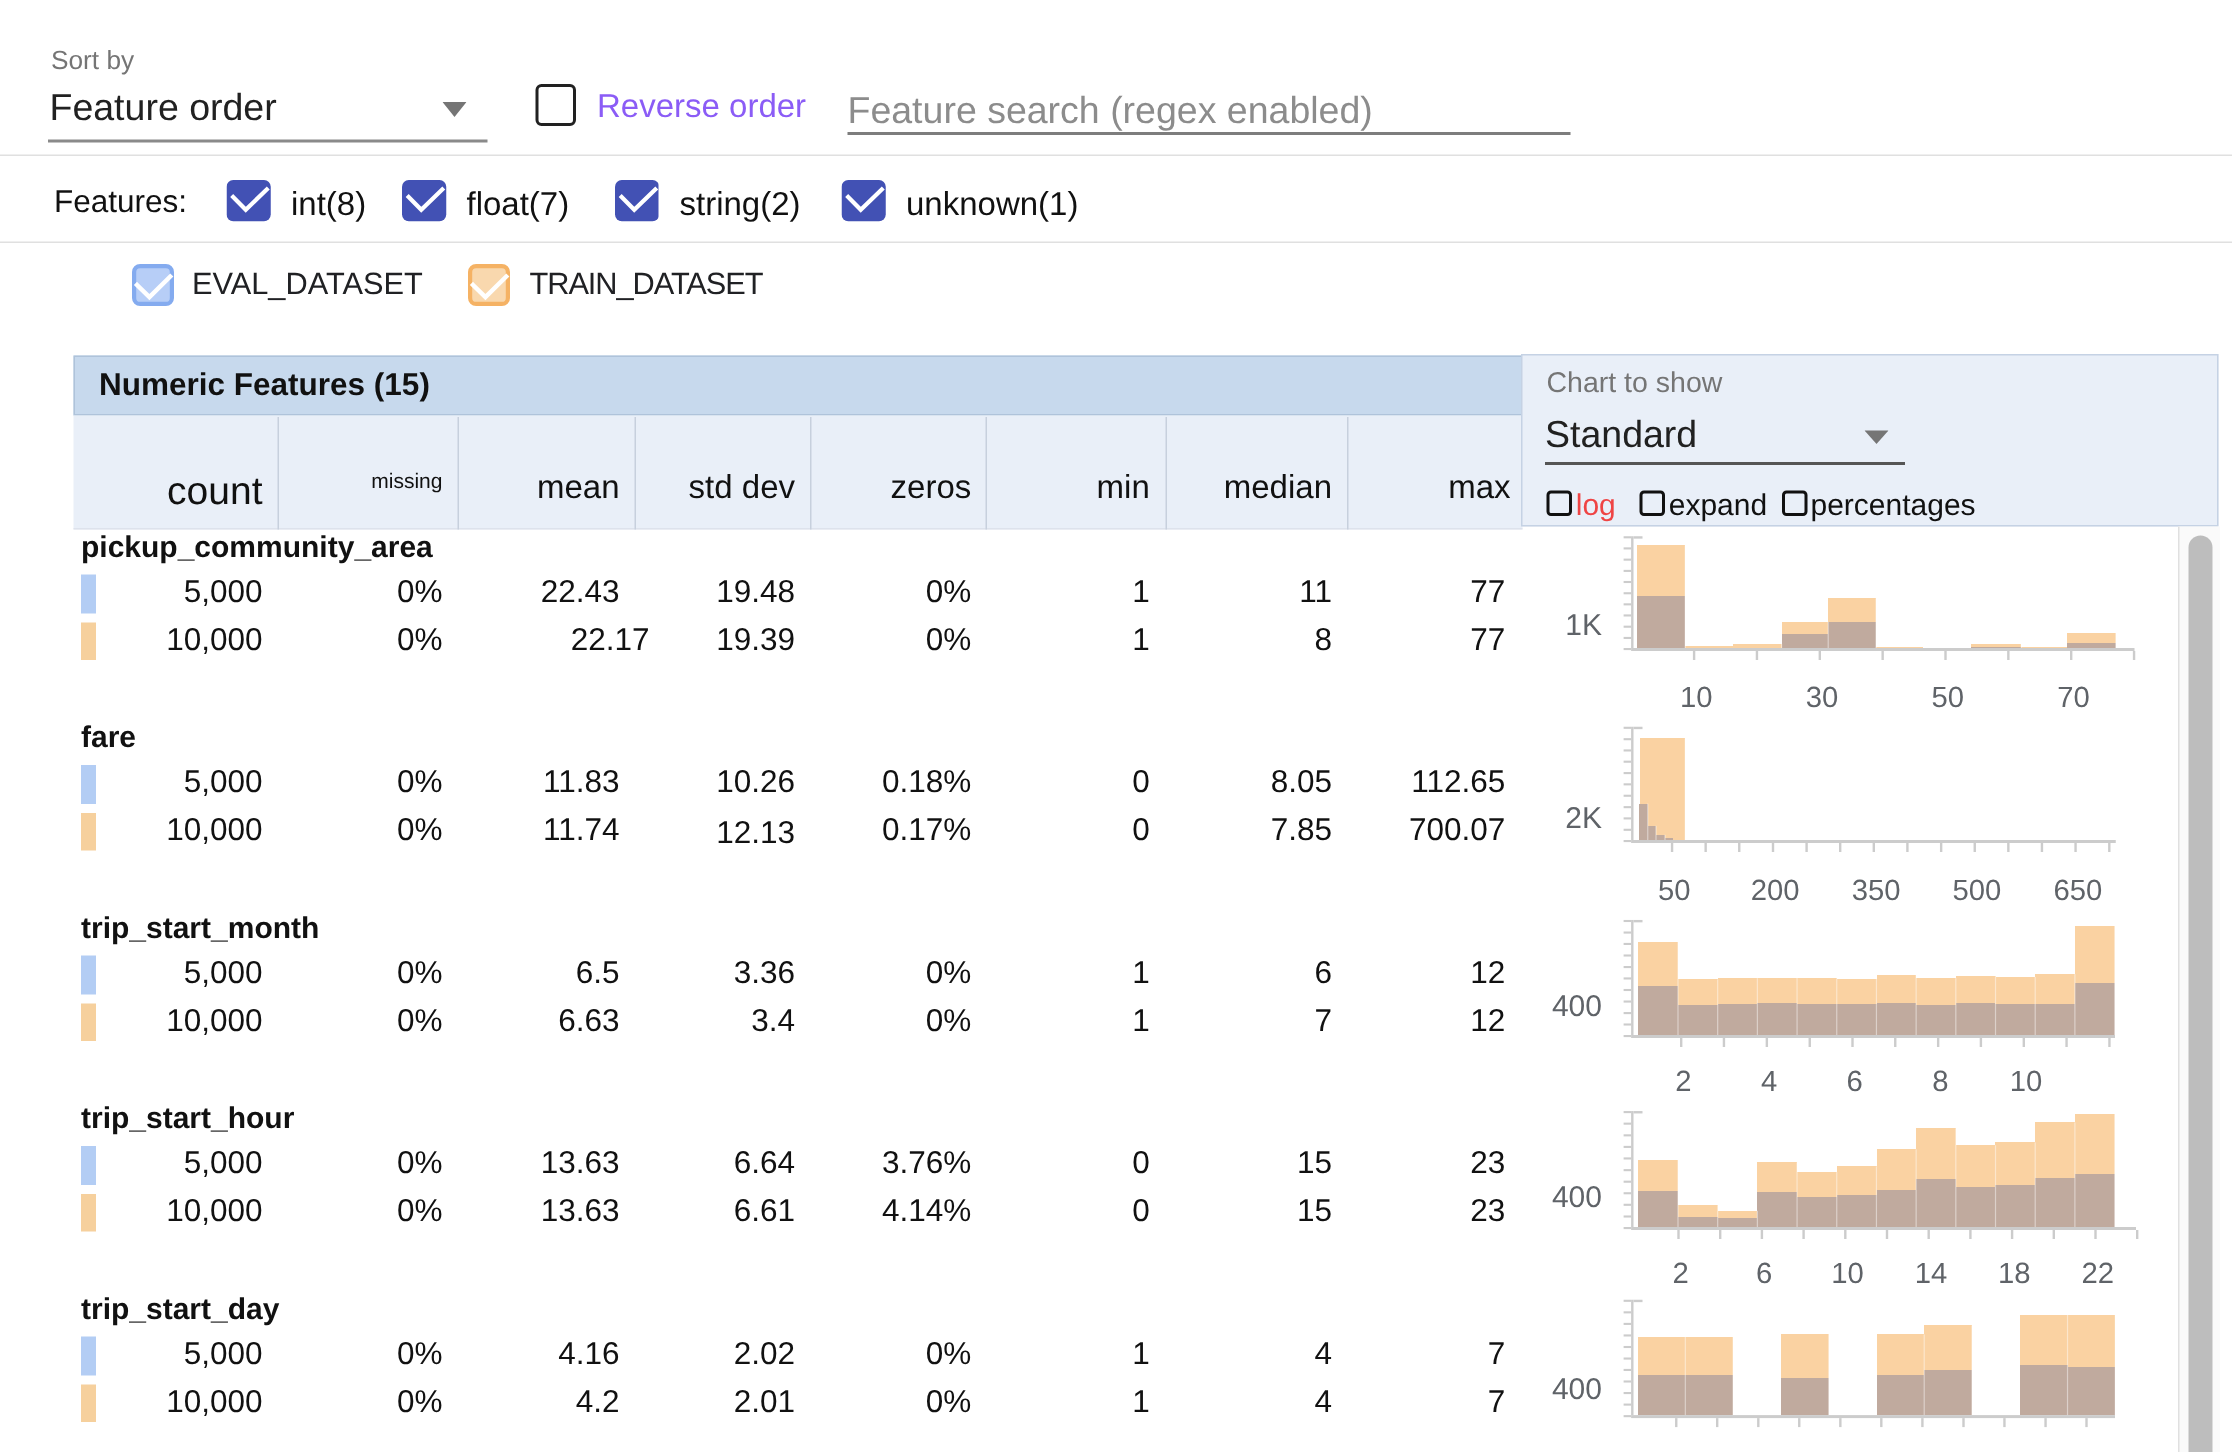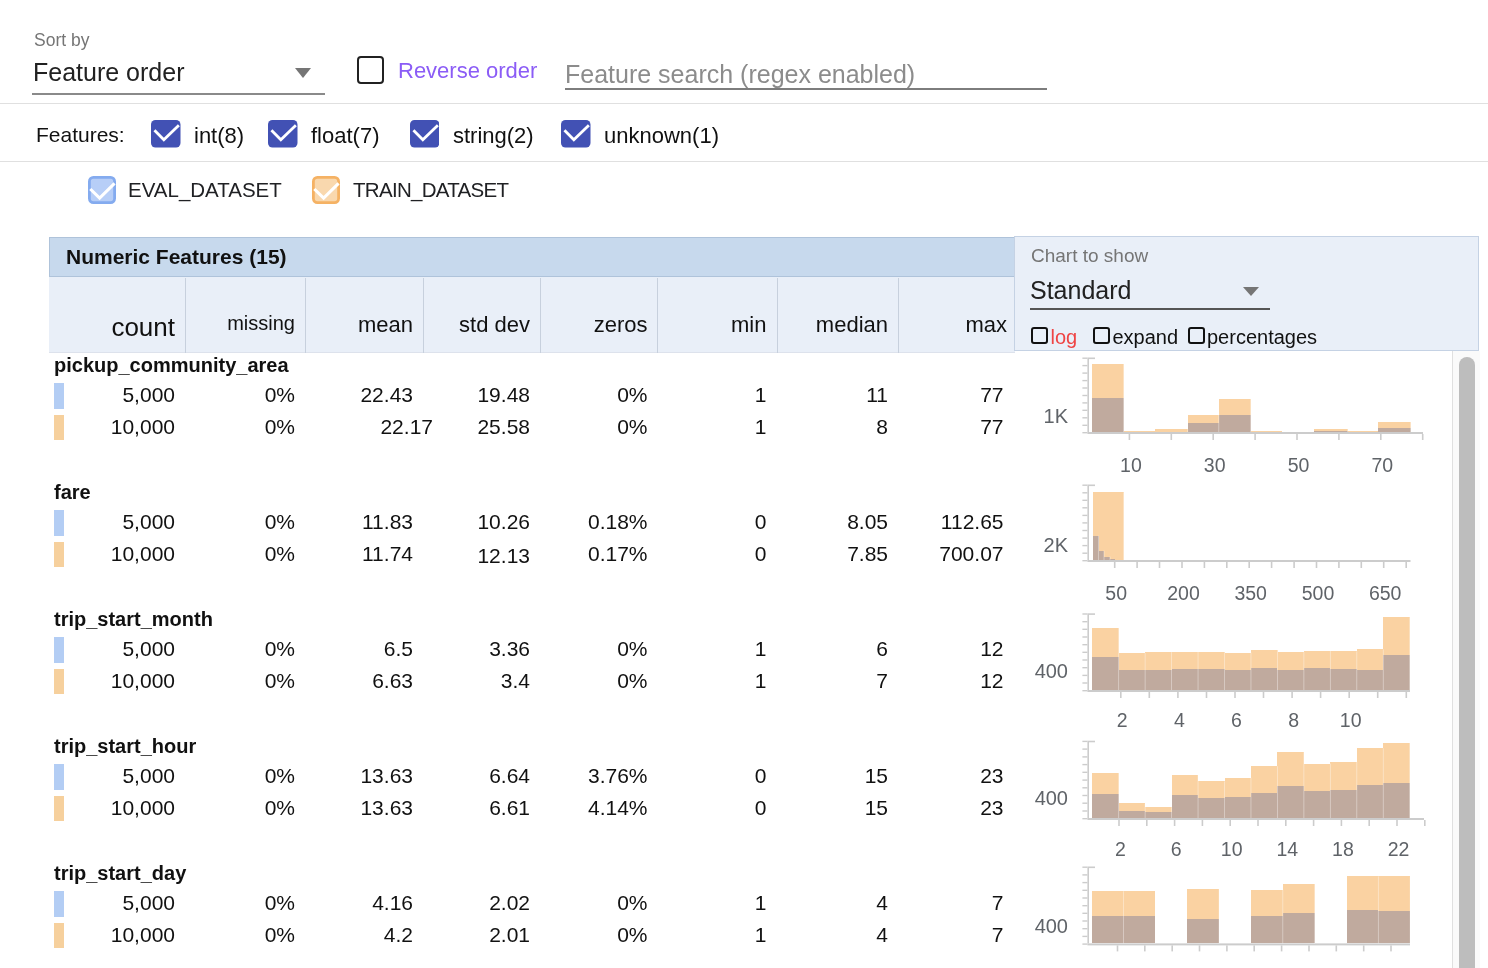--- a/index.html
+++ b/index.html
@@ -58,21 +58,21 @@
 <div class="a" style="left:66px;top:244.5px;font-size:21px;font-weight:bold;color:#111;">Numeric Features (15)</div>
 <div class="a" style="left:49px;top:277px;width:965.5px;height:75.5px;background:#e9eff8;border-bottom:1px solid #dde2ec;"></div>
 <div class="a" style="left:185px;top:278px;width:1.4px;height:74.5px;background:#c7d0dd;"></div>
 <div class="a" style="left:305px;top:278px;width:1.4px;height:74.5px;background:#c7d0dd;"></div>
 <div class="a" style="left:423px;top:278px;width:1.4px;height:74.5px;background:#c7d0dd;"></div>
 <div class="a" style="left:540px;top:278px;width:1.4px;height:74.5px;background:#c7d0dd;"></div>
 <div class="a" style="left:657px;top:278px;width:1.4px;height:74.5px;background:#c7d0dd;"></div>
 <div class="a" style="left:777px;top:278px;width:1.4px;height:74.5px;background:#c7d0dd;"></div>
 <div class="a" style="left:898px;top:278px;width:1.4px;height:74.5px;background:#c7d0dd;"></div>
 <div class="a" style="left:35px;width:140px;top:311.5px;text-align:right;font-size:26px;color:#111;">count</div>
-<div class="a" style="left:155px;width:140px;top:311.5px;text-align:right;font-size:20px;color:#111;">missing</div>
+<div class="a" style="left:155px;width:140px;top:311.5px;text-align:right;font-size:14px;color:#111;">missing</div>
 <div class="a" style="left:273px;width:140px;top:311.5px;text-align:right;font-size:22px;color:#111;">mean</div>
 <div class="a" style="left:390px;width:140px;top:311.5px;text-align:right;font-size:22px;color:#111;">std dev</div>
 <div class="a" style="left:507.5px;width:140px;top:311.5px;text-align:right;font-size:22px;color:#111;">zeros</div>
 <div class="a" style="left:626.5px;width:140px;top:311.5px;text-align:right;font-size:22px;color:#111;">min</div>
 <div class="a" style="left:748px;width:140px;top:311.5px;text-align:right;font-size:22px;color:#111;">median</div>
 <div class="a" style="left:867px;width:140px;top:311.5px;text-align:right;font-size:22px;color:#111;">max</div>
 <div class="a" style="left:1013.5px;top:236px;width:465.5px;height:115px;background:#e9eff8;border:1px solid #c5d2e4;"></div>
 <div class="a" style="left:1031px;top:244.5px;font-size:19px;color:#757575;">Chart to show</div>
 <div class="a" style="left:1030px;top:275.5px;font-size:25px;color:#212121;">Standard</div>
 <svg class="a" style="left:1243px;top:286px;" width="16" height="10">
@@ -94,21 +94,21 @@
 <div class="num" style="left:155px;width:140px;top:383.1px;">0%</div>
 <div class="num" style="left:273px;width:140px;top:383.1px;">22.43</div>
 <div class="num" style="left:390px;width:140px;top:383.1px;">19.48</div>
 <div class="num" style="left:507.5px;width:140px;top:383.1px;">0%</div>
 <div class="num" style="left:626.5px;width:140px;top:383.1px;">1</div>
 <div class="num" style="left:748px;width:140px;top:383.1px;">11</div>
 <div class="num" style="left:863.5px;width:140px;top:383.1px;">77</div>
 <div class="num" style="left:35px;width:140px;top:414.5px;">10,000</div>
 <div class="num" style="left:155px;width:140px;top:414.5px;">0%</div>
 <div class="num" style="left:273px;width:140px;top:414.5px;margin-left:20px;">22.17</div>
-<div class="num" style="left:390px;width:140px;top:414.5px;">25.58</div>
+<div class="num" style="left:390px;width:140px;top:414.5px;">19.39</div>
 <div class="num" style="left:507.5px;width:140px;top:414.5px;">0%</div>
 <div class="num" style="left:626.5px;width:140px;top:414.5px;">1</div>
 <div class="num" style="left:748px;width:140px;top:414.5px;">8</div>
 <div class="num" style="left:863.5px;width:140px;top:414.5px;">77</div>
 <div class="fname" style="left:54px;top:481.4px;">fare</div>
 <div class="sw" style="left:54px;top:510.3px;height:25.5px;background:#b3cdf4;"></div>
 <div class="sw" style="left:54px;top:541.8px;height:25.5px;background:#f6d09d;"></div>
 <div class="num" style="left:35px;width:140px;top:510.1px;">5,000</div>
 <div class="num" style="left:155px;width:140px;top:510.1px;">0%</div>
 <div class="num" style="left:273px;width:140px;top:510.1px;">11.83</div>

